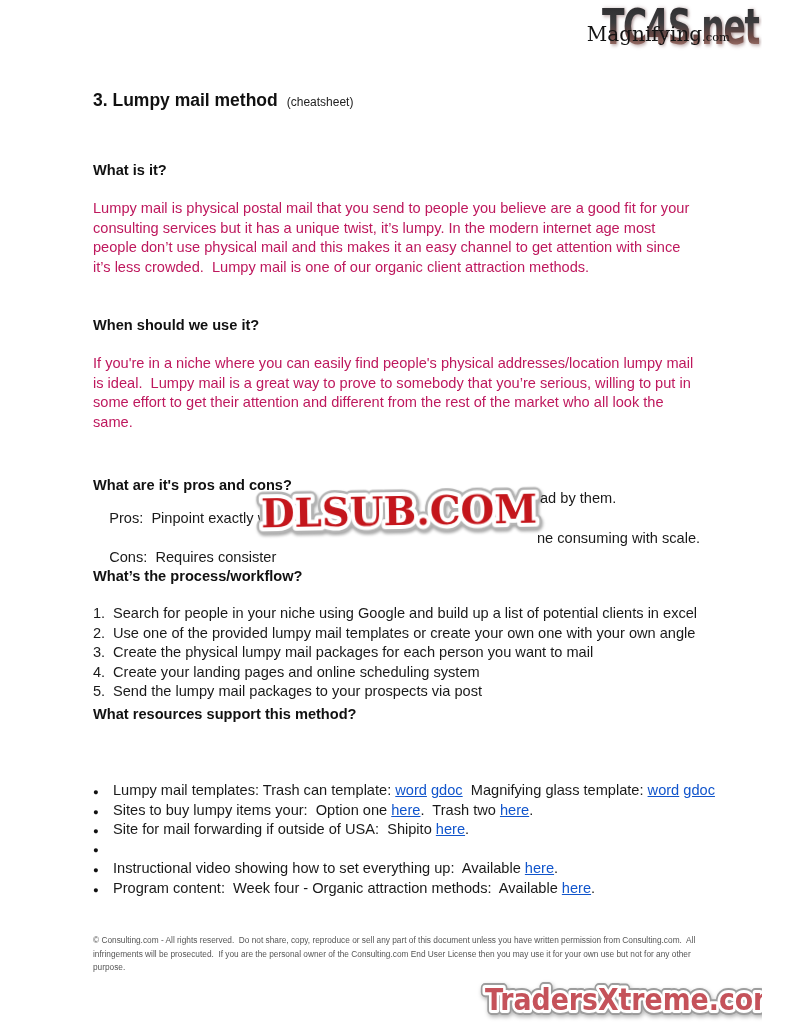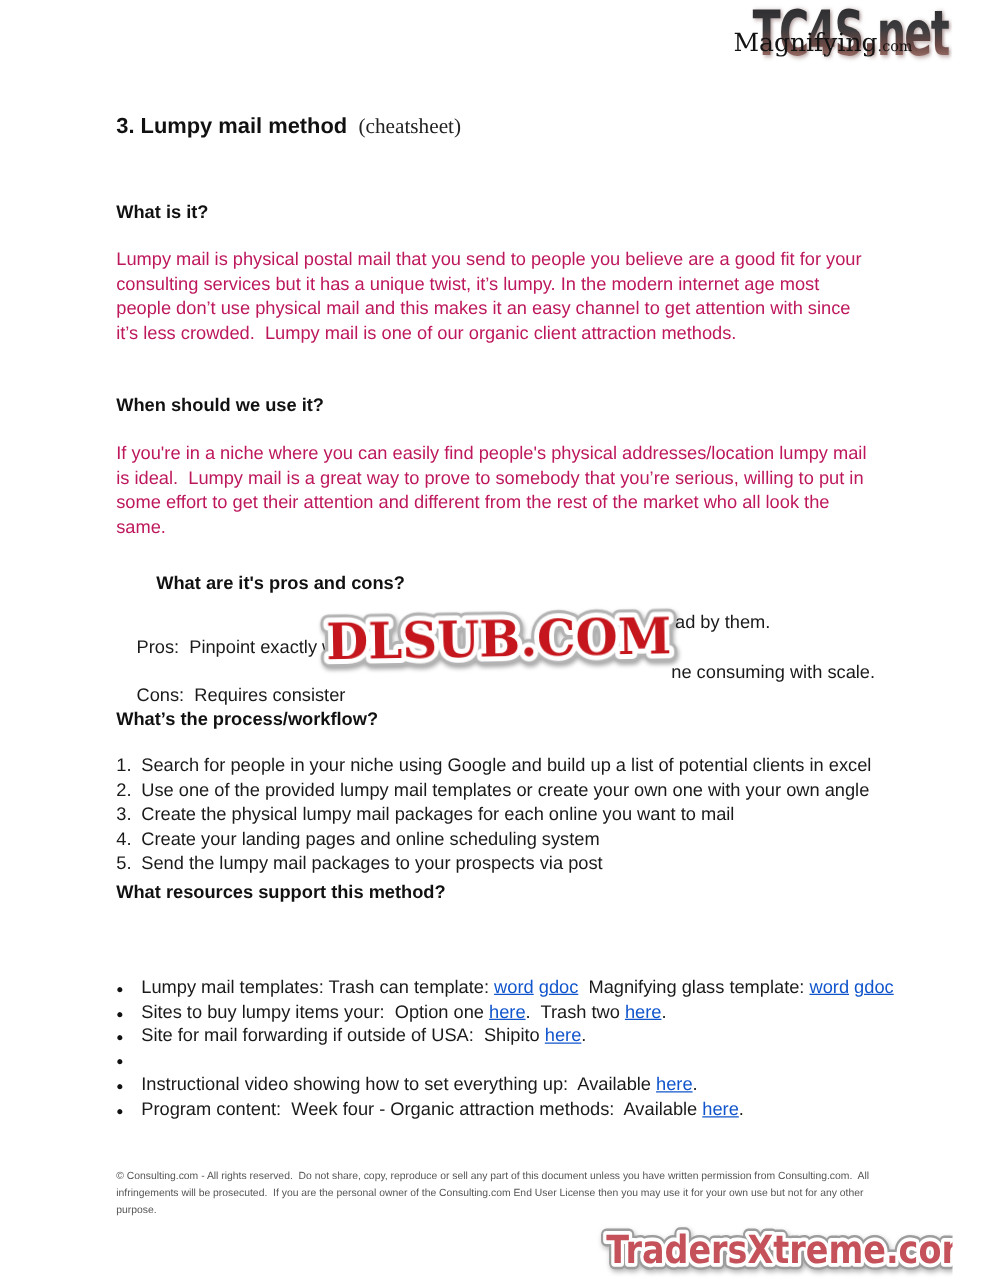--- a/index.html
+++ b/index.html
@@ -12,26 +12,26 @@
     background: #ffffff;
     overflow: hidden;
   }
   .blk { position: absolute; left: 93px; width: 620px; }
   .doc-text { font-size: 14.6px; line-height: 19.5px; color: #be185d; white-space: pre-wrap; }
   .doc-head { font-size: 14.6px; line-height: 19.5px; font-weight: bold; color: #111; white-space: pre; }
 
   
   .b-title { top: 90px; white-space: nowrap; }
   .title-main { font-size: 17.5px; font-weight: bold; color: #111; }
-  .title-suffix { font-size: 17px; font-weight: normal; color: #222; margin-left: 9px; font-family: Liberation Serif, serif; }
+  .title-suffix { font-size: 12px; font-weight: normal; color: #222; margin-left: 9px; }
 
   
   .b-s1h { top: 161px; } .b-s1p { top: 199px; width: 608px; }
   .b-s2h { top: 316px; } .b-s2p { top: 354px; width: 608px; }
-  .b-s3h { top: 458px; margin-left: 32px; }
+  .b-s3h { top: 476px; }
   .b-pros { top: 489px; } .b-cons { top: 509px; }
   .b-s4h { top: 567px; } .b-s4l { top: 604px; }
   .b-s5h { top: 705px; } .b-s5l { top: 781px; }
   .b-footer { top: 934px; width: 616px; }
 
   
   .pc-line { position: relative; height: 19.5px; font-size: 14.6px; line-height: 19.5px; white-space: pre; }
   .pc-end { position: absolute; top: 0; white-space: pre; }
   .pc-end-pros { left: 447px; }
   .pc-end-cons { left: 444px; }
@@ -135,21 +135,21 @@
     <li>
         <span class="num">1.</span>
         <span class="step-text">Search for people in your niche using Google and build up a list of potential clients in excel</span>
       </li>
     <li>
         <span class="num">2.</span>
         <span class="step-text">Use one of the provided lumpy mail templates or create your own one with your own angle</span>
       </li>
     <li>
         <span class="num">3.</span>
-        <span class="step-text">Create the physical lumpy mail packages for each online you want to mail</span>
+        <span class="step-text">Create the physical lumpy mail packages for each person you want to mail</span>
       </li>
     <li>
         <span class="num">4.</span>
         <span class="step-text">Create your landing pages and online scheduling system</span>
       </li>
     <li>
         <span class="num">5.</span>
         <span class="step-text">Send the lumpy mail packages to your prospects via post</span>
       </li>
   </ol>

